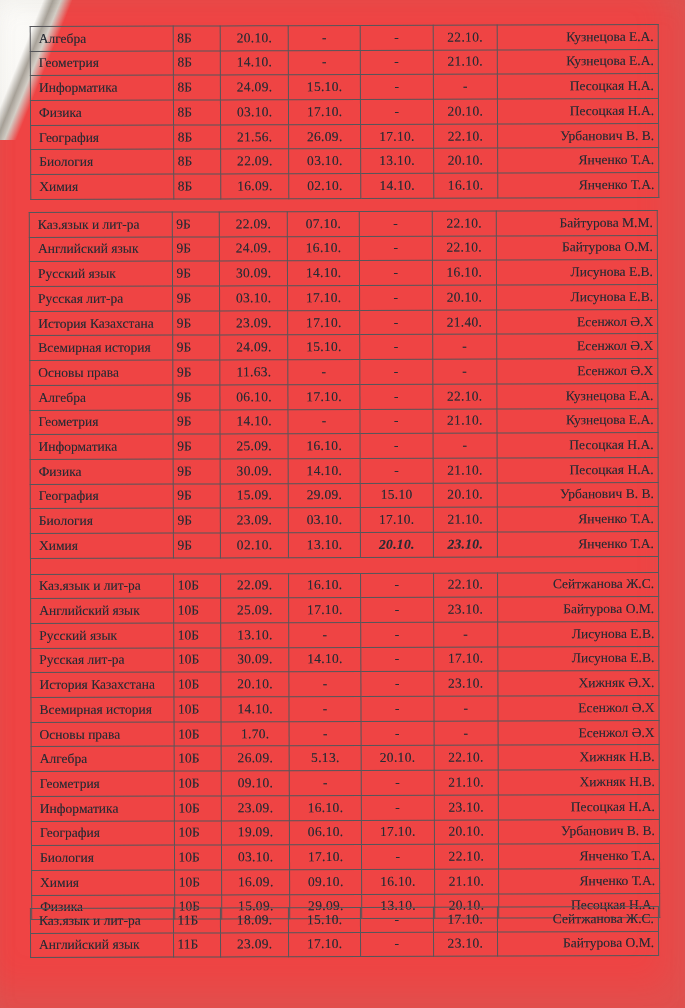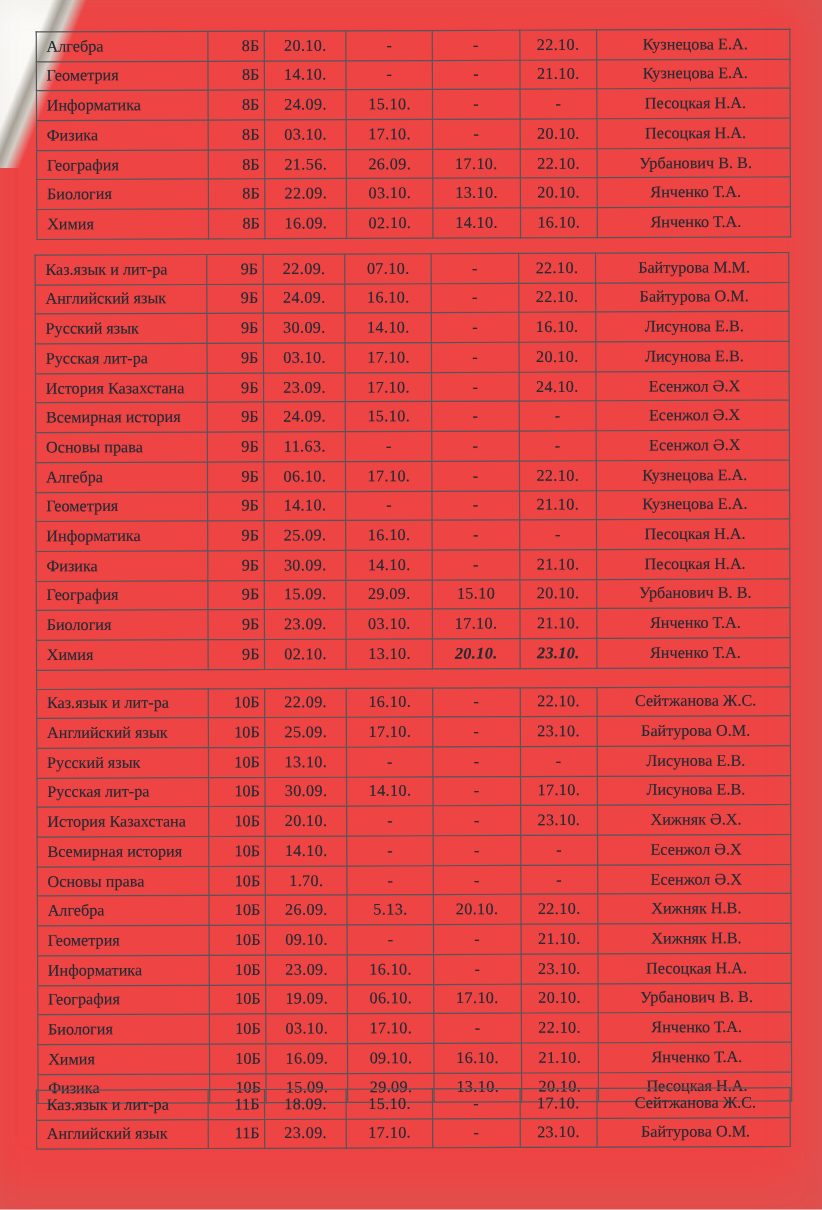--- a/index.html
+++ b/index.html
@@ -47,23 +47,23 @@
     color: #272b33;
     text-shadow: 0 0 0.6px rgba(41,46,56,0.45);
     padding: 0 4px;
     height: 23.7px;
     line-height: 1.05;
     white-space: nowrap;
     overflow: hidden;
   }
   .tbl-2 td { height: 27px; }
   .c-subject { text-align: left; padding-left: 8px !important; }
-  .c-grade   { text-align: right; }
+  .c-grade   { text-align: left; }
   .c-date    { text-align: center; letter-spacing: 0.3px; }
-  .c-teacher { text-align: center; padding-left: 7px !important; }
+  .c-teacher { text-align: right; padding-left: 7px !important; }
   tr.spacer td { height: 15px; }
   td.hand { font-style: italic; font-weight: 600; }
 </style>
 </head>
 <body>
 
 <div class="page">
   <div class="corner-fold"></div>
   <div id="tables-root">
       <table class="sched tbl-0">
@@ -188,21 +188,21 @@
             <td class="c-date">-</td>
             <td class="c-date">20.10.</td>
             <td class="c-teacher">Лисунова Е.В.</td>
           </tr>
           <tr>
             <td class="c-subject">История Казахстана</td>
             <td class="c-grade">9Б</td>
             <td class="c-date">23.09.</td>
             <td class="c-date">17.10.</td>
             <td class="c-date">-</td>
-            <td class="c-date">24.10.</td>
+            <td class="c-date">21.40.</td>
             <td class="c-teacher">Есенжол Ә.Х</td>
           </tr>
           <tr>
             <td class="c-subject">Всемирная история</td>
             <td class="c-grade">9Б</td>
             <td class="c-date">24.09.</td>
             <td class="c-date">15.10.</td>
             <td class="c-date">-</td>
             <td class="c-date">-</td>
             <td class="c-teacher">Есенжол Ә.Х</td>

